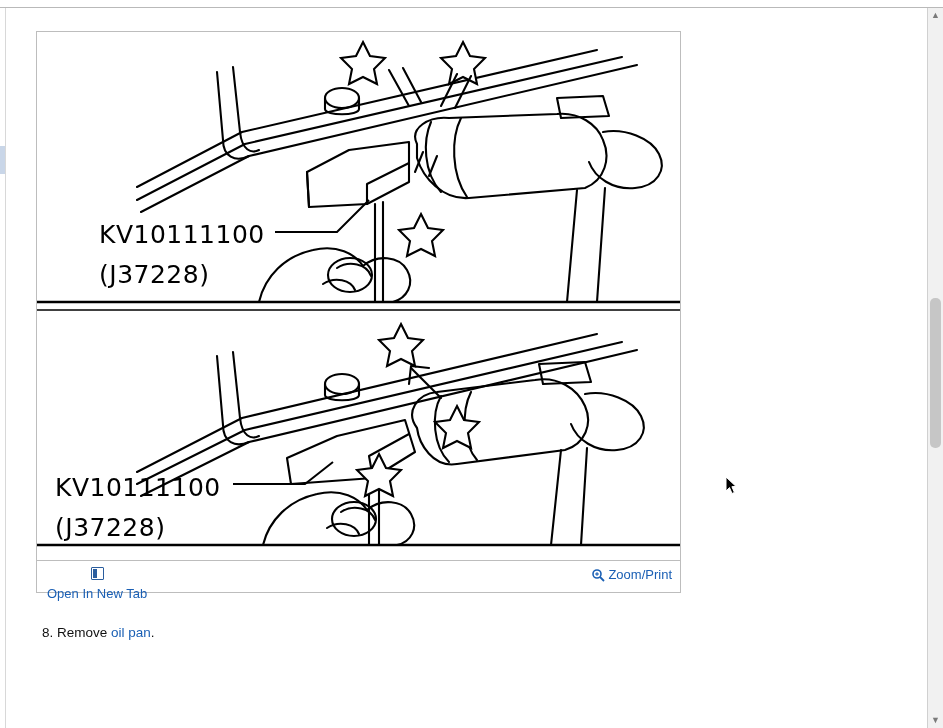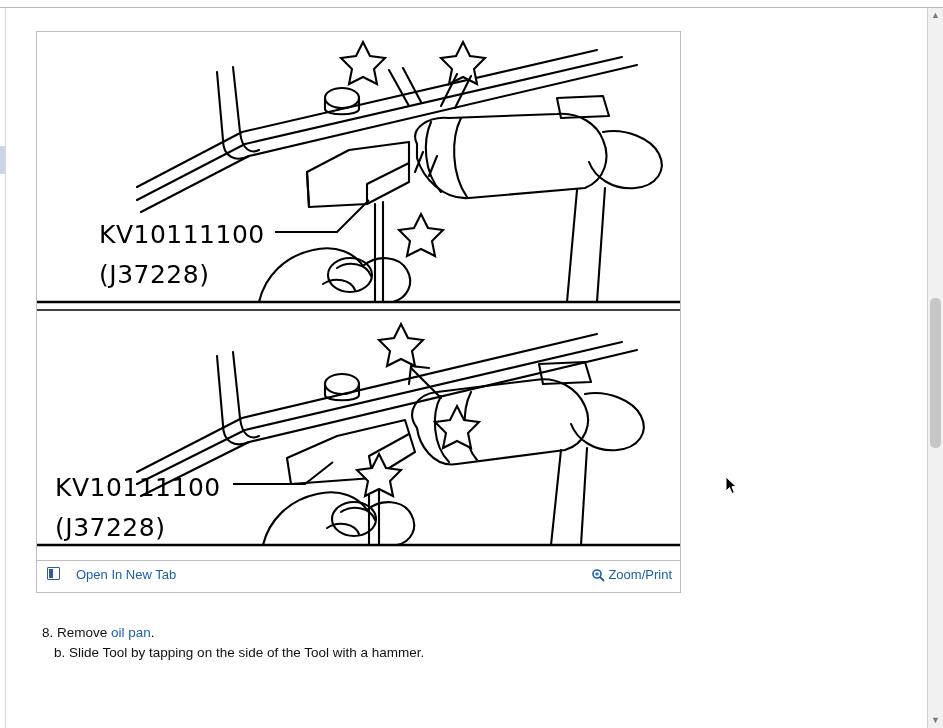--- a/index.html
+++ b/index.html
@@ -109,22 +109,23 @@
     height: 32px;
     border-top: 1px solid #bdbdbd;
     box-sizing: border-box;
     background: #ffffff;
   }
   .bar-left {
     position: absolute;
     left: 10px;
     top: 6px;
     display: flex;
-    align-items: flex-start;
-    gap: 16px;
+    align-items: center;
+    gap: 6px;
+    flex-direction: column;
   }
   .bar-right {
     position: absolute;
     right: 8px;
     top: 6px;
     display: flex;
     align-items: center;
     gap: 3px;
   }
   .bar-link {
@@ -324,24 +325,20 @@
           <span class="bar-link">Zoom/Print</span>
         </div>
       </div>
     </div>
 
     <div class="steps">
       <div class="line step-main">
         <span>8.</span>
         <span>Remove </span><span class="ln">oil pan</span><span>.</span>
       </div>
-      <div class="line step-sub">
-        <span>b.</span>
-        <span>Slide Tool by tapping on the side of the Tool with a hammer.</span>
-      </div>
     </div>
 
     <div class="cursor">
       <svg width="12" height="19" viewBox="0 0 12 19" xmlns="http://www.w3.org/2000/svg">
         <path d="M1 1 L1 15 L4.5 11.6 L7 17.5 L9.4 16.4 L6.9 10.7 L11 10.4 Z" fill="#000000" stroke="#ffffff" stroke-width="1"></path>
       </svg>
     </div>
 
   </div>
 

